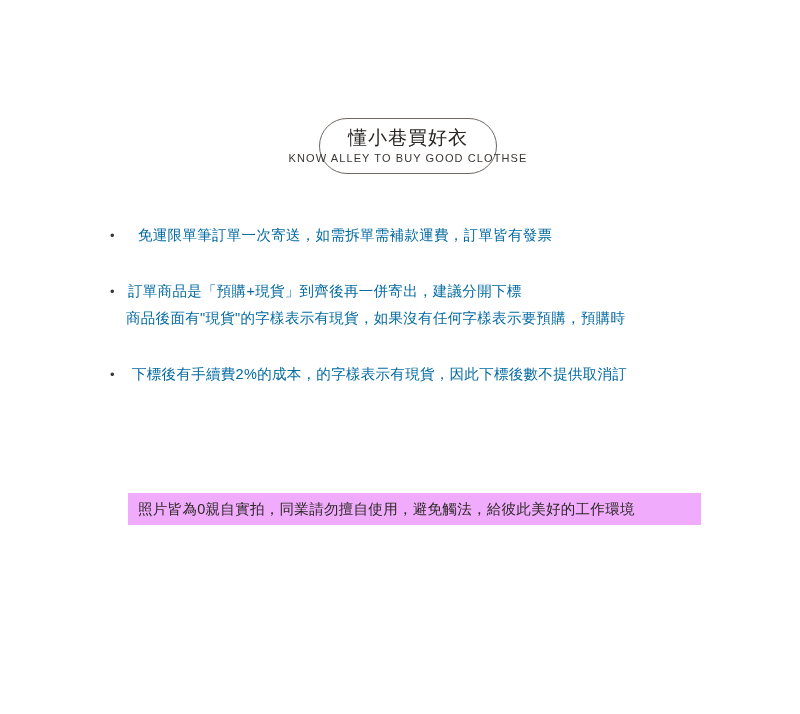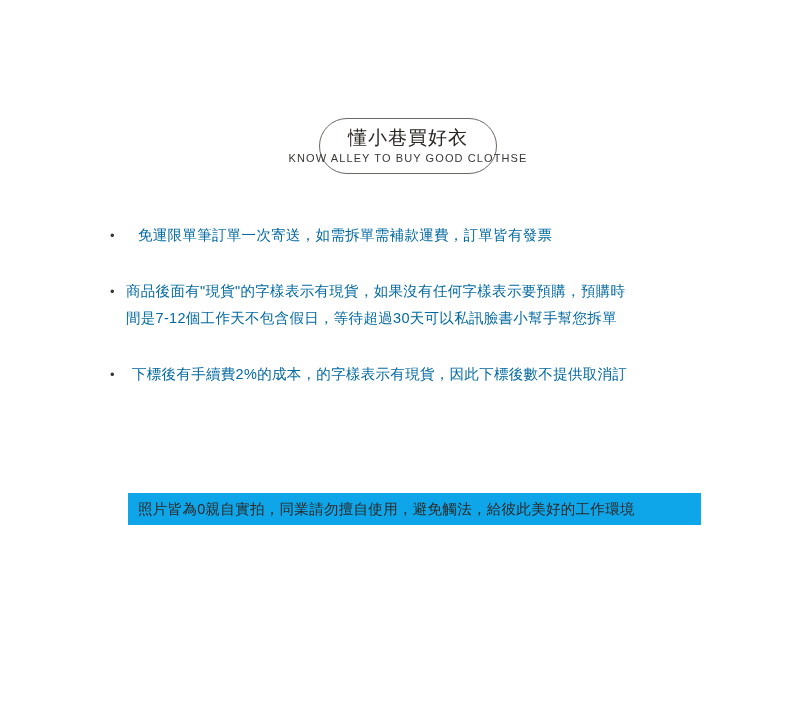--- a/index.html
+++ b/index.html
@@ -94,21 +94,21 @@
   .item-2 .line.second,
   .item-2 .line.third { padding-left: 0px; }
 
   
   .note {
     position: absolute;
     top: 493px;
     left: 128px;
     width: 573px;
     height: 32px;
-    background: #0ea5e9;
+    background: #f0abfc;
     display: flex;
     align-items: center;
     box-sizing: border-box;
     padding-left: 10px;
   }
   .note-text {
     font-size: 14.5px;
     color: #2c2825;
     letter-spacing: 0.3px;
     white-space: nowrap;
@@ -153,22 +153,22 @@
     <div class="item item-1">
       <div class="bullet">•</div>
       <div class="lines">
         <div class="line">免運限單筆訂單一次寄送，如需拆單需補款運費，訂單皆有發票</div>
       </div>
     </div>
 
     <div class="item item-2">
       <div class="bullet">•</div>
       <div class="lines">
+        <div class="line">訂單商品是「預購+現貨」到齊後再一併寄出，建議分開下標</div>
         <div class="line second">商品後面有"現貨"的字樣表示有現貨，如果沒有任何字樣表示要預購，預購時</div>
-        <div class="line third">間是7-12個工作天不包含假日，等待超過30天可以私訊臉書小幫手幫您拆單</div>
       </div>
     </div>
 
     <div class="item item-3">
       <div class="bullet">•</div>
       <div class="lines">
         <div class="line">下標後有手續費2%的成本，的字樣表示有現貨，因此下標後數不提供取消訂</div>
       </div>
     </div>
 

